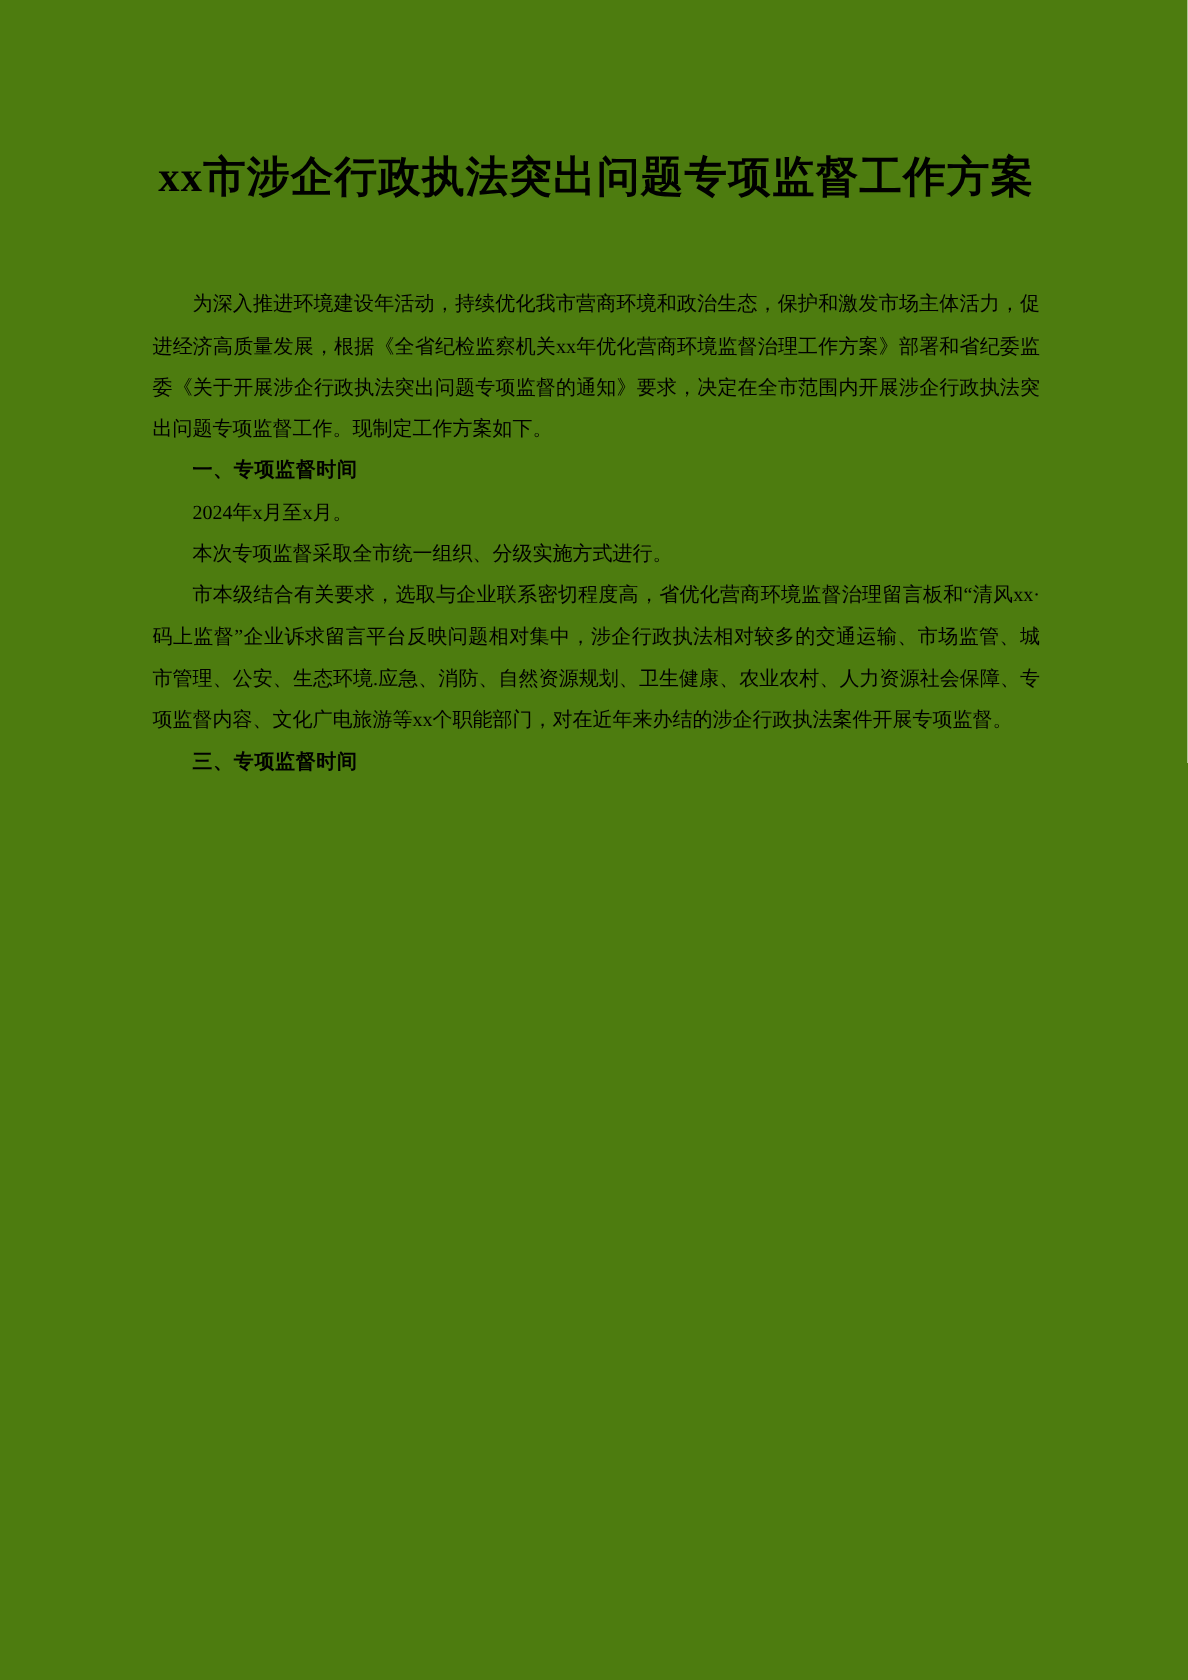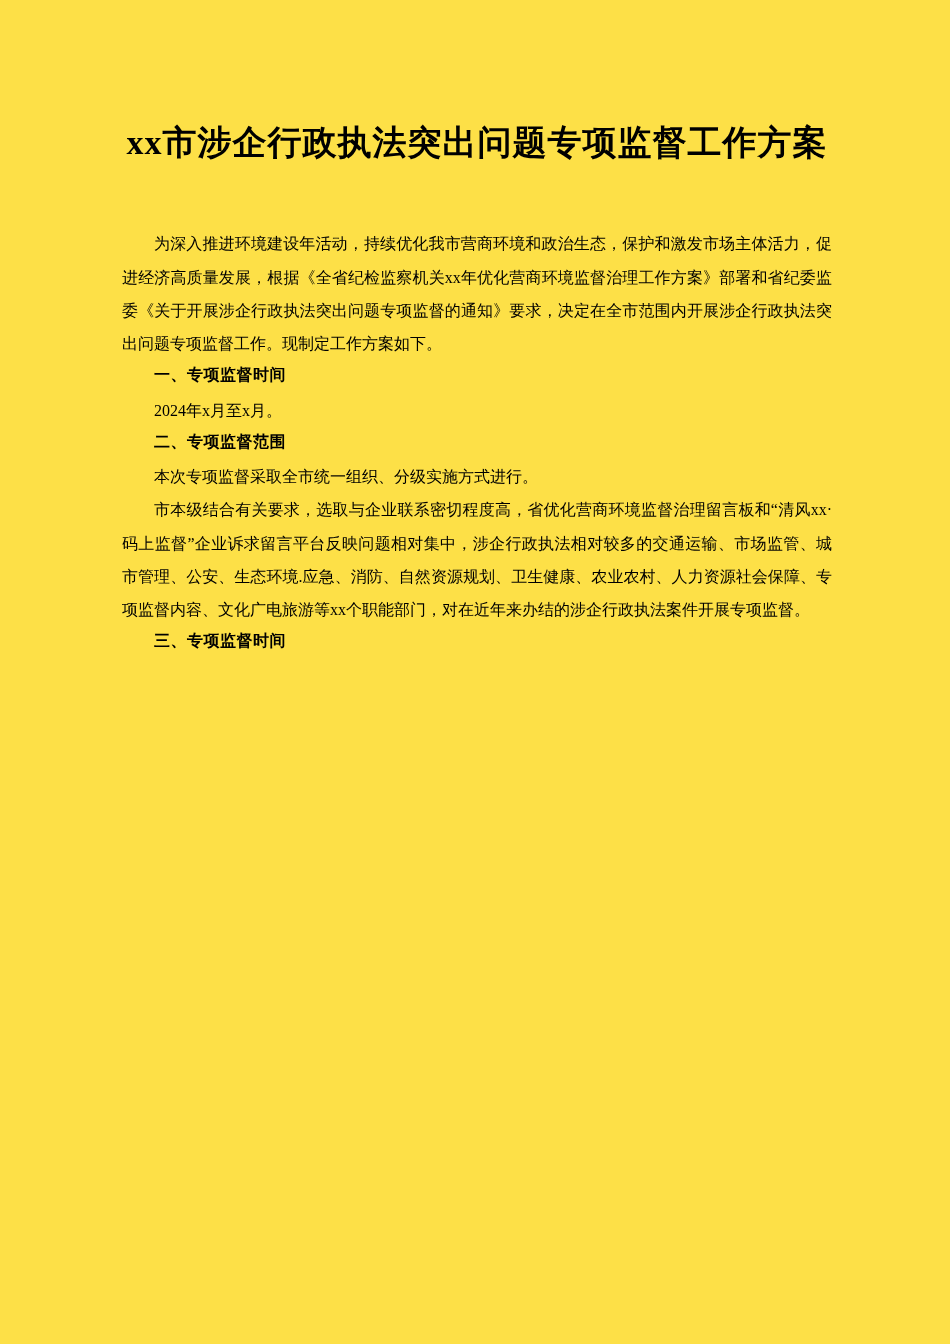--- a/index.html
+++ b/index.html
@@ -5,21 +5,21 @@
   html, body {
     margin: 0;
     padding: 0;
     background: #ffffff;
   }
   .page {
     position: relative;
     width: 950px;
     height: 1344px;
     margin: 0 auto;
-    background: #fde047;
+    background: #4d7c0f;
     box-sizing: border-box;
     padding: 118px 118px 0 122px;
     overflow: hidden;
   }
   .doc-title {
     font-family: "Liberation Serif", "DejaVu Serif", serif;
     font-weight: bold;
     font-size: 34px;
     line-height: 1.45;
     color: #000000;
@@ -36,39 +36,38 @@
   p.body-para {
     margin: 0;
     text-indent: 2em;
     text-align: justify;
     text-justify: inter-ideograph;
     word-break: break-all;
   }
   p.heading-para {
     margin: 0;
     text-indent: 2em;
-    font-family: Liberation Mono, monospace;
+    font-family: Liberation Serif, serif;
     font-weight: bold;
     letter-spacing: 0.5px;
   }
 </style>
 </head>
 <body>
 
 <div class="page">
   <h1 class="doc-title">xx市涉企行政执法突出问题专项监督工作方案</h1>
 
   <div class="doc-body">
     <p class="body-para">为深入推进环境建设年活动，持续优化我市营商环境和政治生态，保护和激发市场主体活力，促进经济高质量发展，根据《全省纪检监察机关xx年优化营商环境监督治理工作方案》部署和省纪委监委《关于开展涉企行政执法突出问题专项监督的通知》要求，决定在全市范围内开展涉企行政执法突出问题专项监督工作。现制定工作方案如下。</p>
 
     <p class="heading-para">一、专项监督时间</p>
 
     <p class="body-para">2024年x月至x月。</p>
 
-    <p class="heading-para">二、专项监督范围</p>
 
     <p class="body-para">本次专项监督采取全市统一组织、分级实施方式进行。</p>
 
     <p class="body-para">市本级结合有关要求，选取与企业联系密切程度高，省优化营商环境监督治理留言板和“清风xx·码上监督”企业诉求留言平台反映问题相对集中，涉企行政执法相对较多的交通运输、市场监管、城市管理、公安、生态环境.应急、消防、自然资源规划、卫生健康、农业农村、人力资源社会保障、专项监督内容、文化广电旅游等xx个职能部门，对在近年来办结的涉企行政执法案件开展专项监督。</p>
 
 
     <p class="heading-para">三、专项监督时间</p>
   </div>
 </div>
 

